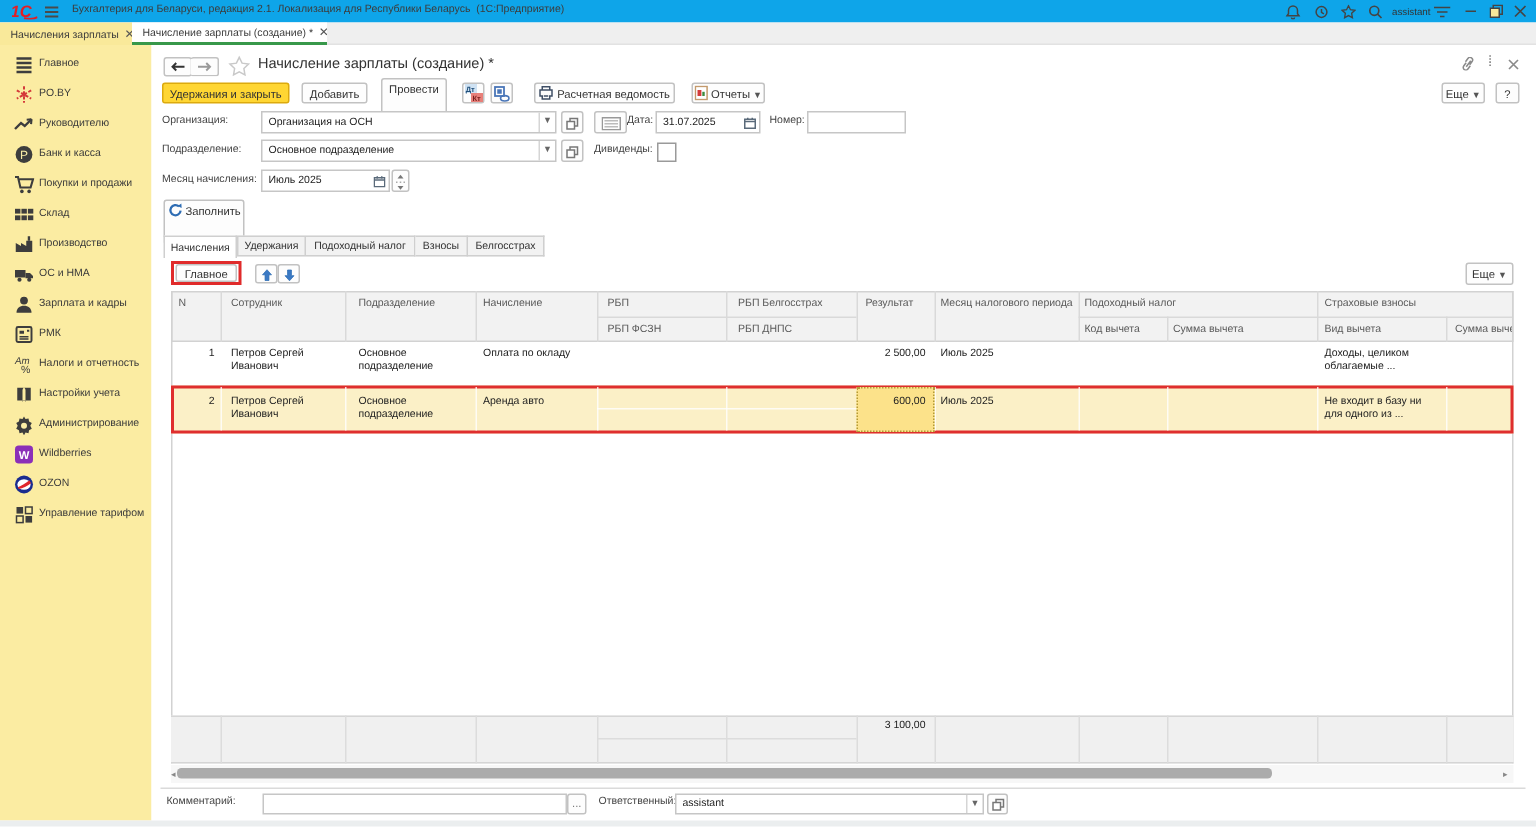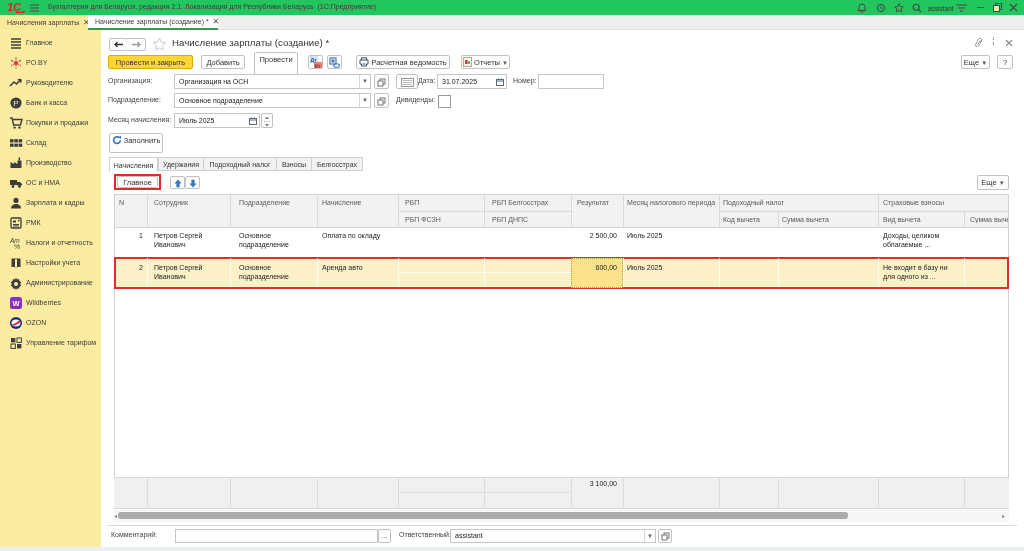--- a/index.html
+++ b/index.html
@@ -1,19 +1,19 @@
 <!DOCTYPE html>
 <html><head><meta charset="utf-8">
 <style>
 html,body{margin:0;padding:0;}
 body{width:1024px;height:551px;overflow:hidden;font-family:"Liberation Sans",sans-serif;background:#fff;}
 .abs{position:absolute;}
 #root{position:relative;width:1024px;height:551px;background:#fff;}
 
-#topbar{left:0;top:0;width:1024px;height:15px;background:#22c55e;}
+#topbar{left:0;top:0;width:1024px;height:15px;background:#0ea5e9;}
 #topbar .ttl{left:48px;top:3px;font-size:7px;color:#3c3c3c;}
 
 #tabbar{left:0;top:15px;width:1024px;height:15px;background:#efefef;border-bottom:1px solid #e2e2e2;box-sizing:border-box;}
 .tab1{left:0;top:0;width:88px;height:15px;background:#f9e99a;font-size:7px;color:#3c3c3c;line-height:15px;padding-left:7px;box-sizing:border-box;white-space:nowrap;overflow:hidden;}
 .tab2{left:88px;top:0;width:130px;height:15px;background:#fff;border-bottom:2px solid #38984a;font-size:7px;color:#3c3c3c;line-height:13px;padding-left:7px;box-sizing:border-box;white-space:nowrap;overflow:hidden;}
 .tabx{color:#555;font-size:8px;}
 
 #sidebar{left:0;top:30px;width:101px;height:517px;background:#fbeca2;}
 .sbitem{left:0;width:101px;height:20px;}
 .sbicon{left:9px;top:3px;width:14px;height:14px;}
@@ -216,21 +216,21 @@
       </svg>
     <div class="abs" style="left:71px;top:7px;font-size:9.7px;color:#333;">Начисление зарплаты (создание) *</div>
     <svg class="abs" style="left:872px;top:8px" width="12" height="9" viewBox="0 0 12 9">
         <path d="M4.5 6.5l3-4M4 3.2L5.6 1a1.7 1.7 0 012.8 2L6.8 5.2M7.2 5.8L5.6 8a1.7 1.7 0 01-2.8-2l1.6-2.2" fill="none" stroke="#8a8a8a" stroke-width="1"></path>
       </svg>
     <div class="abs" style="left:891px;top:6px;font-size:10px;color:#777;">⁞</div>
     <svg class="abs" style="left:904px;top:9px" width="8" height="8">
         <path d="M1 1l6 6M7 1l-6 6" stroke="#8a8a8a" stroke-width="1.1"></path>
       </svg>
 
-    <div class="btn ybtn" style="left:7px;top:25px;width:85px;height:14px;line-height:13px;">Провести и закрыть</div>
+    <div class="btn ybtn" style="left:7px;top:25px;width:85px;height:14px;line-height:13px;">Удержания и закрыть</div>
     <div class="btn" style="left:100px;top:25px;width:44px;height:14px;line-height:13px;">Добавить</div>
     <div class="btn" style="left:153px;top:22px;width:44px;height:28px;line-height:13px;">Провести</div>
     <div class="btn" style="left:207px;top:25px;width:15px;height:14px;">
         <span style="position:absolute;left:1px;top:0px;width:8px;height:6px;background:#cfe2f3;"></span>
         <span style="position:absolute;left:5px;top:6px;width:8px;height:6px;background:#e8807a;"></span>
         <span style="position:absolute;left:1.5px;top:0.5px;font-size:5px;color:#1f4e79;font-weight:bold;">Дт</span>
         <span style="position:absolute;left:6px;top:6.5px;font-size:5px;color:#7a1f1f;font-weight:bold;">Кт</span>
       </div>
     <div class="btn" style="left:226px;top:25px;width:15px;height:14px;"><svg width="11" height="11" style="margin-top:1px" viewBox="0 0 11 11">
           <rect x="1" y="1" width="6" height="6" fill="none" stroke="#4a76b8" stroke-width="1.2"></rect>
@@ -280,21 +280,21 @@
           <rect x="0.5" y="1.5" width="7" height="6" fill="none" stroke="#5a6a7a"></rect>
           <path d="M0.5 3h7" stroke="#5a6a7a"></path>
           <path d="M2.5 0.5v1.5M5.5 0.5v1.5" stroke="#5a6a7a"></path>
         </svg></div>
     <div class="btn" style="left:160px;top:83px;width:12px;height:15px;"><svg width="10" height="13" style="margin-top:0.5px">
           <path d="M5 1.5l2 2.5H3z" fill="#777"></path>
           <path d="M2 6.5h1M4.5 6.5h1M7 6.5h1" stroke="#aaa"></path>
           <path d="M5 11.5L3 9h4z" fill="#777"></path>
         </svg></div>
 
-    <div class="btn" style="left:8px;top:103px;width:54px;height:20px;line-height:14px;text-align:center;"><svg width="10" height="10" style="vertical-align:-2px" viewBox="0 0 10 10">
+    <div class="btn" style="left:8px;top:103px;width:54px;height:30px;line-height:14px;text-align:center;"><svg width="10" height="10" style="vertical-align:-2px" viewBox="0 0 10 10">
           <path d="M8.4 5.4a3.4 3.4 0 1 1-1.1-2.8" fill="none" stroke="#2e6db4" stroke-width="1.5"></path>
           <path d="M8.9 0.7l.2 3-2.7-1.3z" fill="#2e6db4"></path>
         </svg> Заполнить</div>
 
     <div class="abs" style="left:8px;top:127px;width:49px;height:15px;border:1px solid #cfcfcf;border-bottom:none;background:#fff;font-size:7px;color:#333;text-align:center;line-height:15px;box-sizing:border-box;z-index:2;">Начисления</div>
     <div class="abs" style="left:57px;top:127px;width:46px;height:14px;border:1px solid #cfcfcf;background:#f2f2f2;font-size:7px;color:#333;text-align:center;line-height:14px;box-sizing:border-box;">Удержания</div>
     <div class="abs" style="left:103px;top:127px;width:73px;height:14px;border:1px solid #cfcfcf;border-left:none;background:#f2f2f2;font-size:7px;color:#333;text-align:center;line-height:14px;box-sizing:border-box;">Подоходный налог</div>
     <div class="abs" style="left:176px;top:127px;width:35px;height:14px;border:1px solid #cfcfcf;border-left:none;background:#f2f2f2;font-size:7px;color:#333;text-align:center;line-height:14px;box-sizing:border-box;">Взносы</div>
     <div class="abs" style="left:211px;top:127px;width:51px;height:14px;border:1px solid #cfcfcf;border-left:none;background:#f2f2f2;font-size:7px;color:#333;text-align:center;line-height:14px;box-sizing:border-box;">Белгосстрах</div>
 

